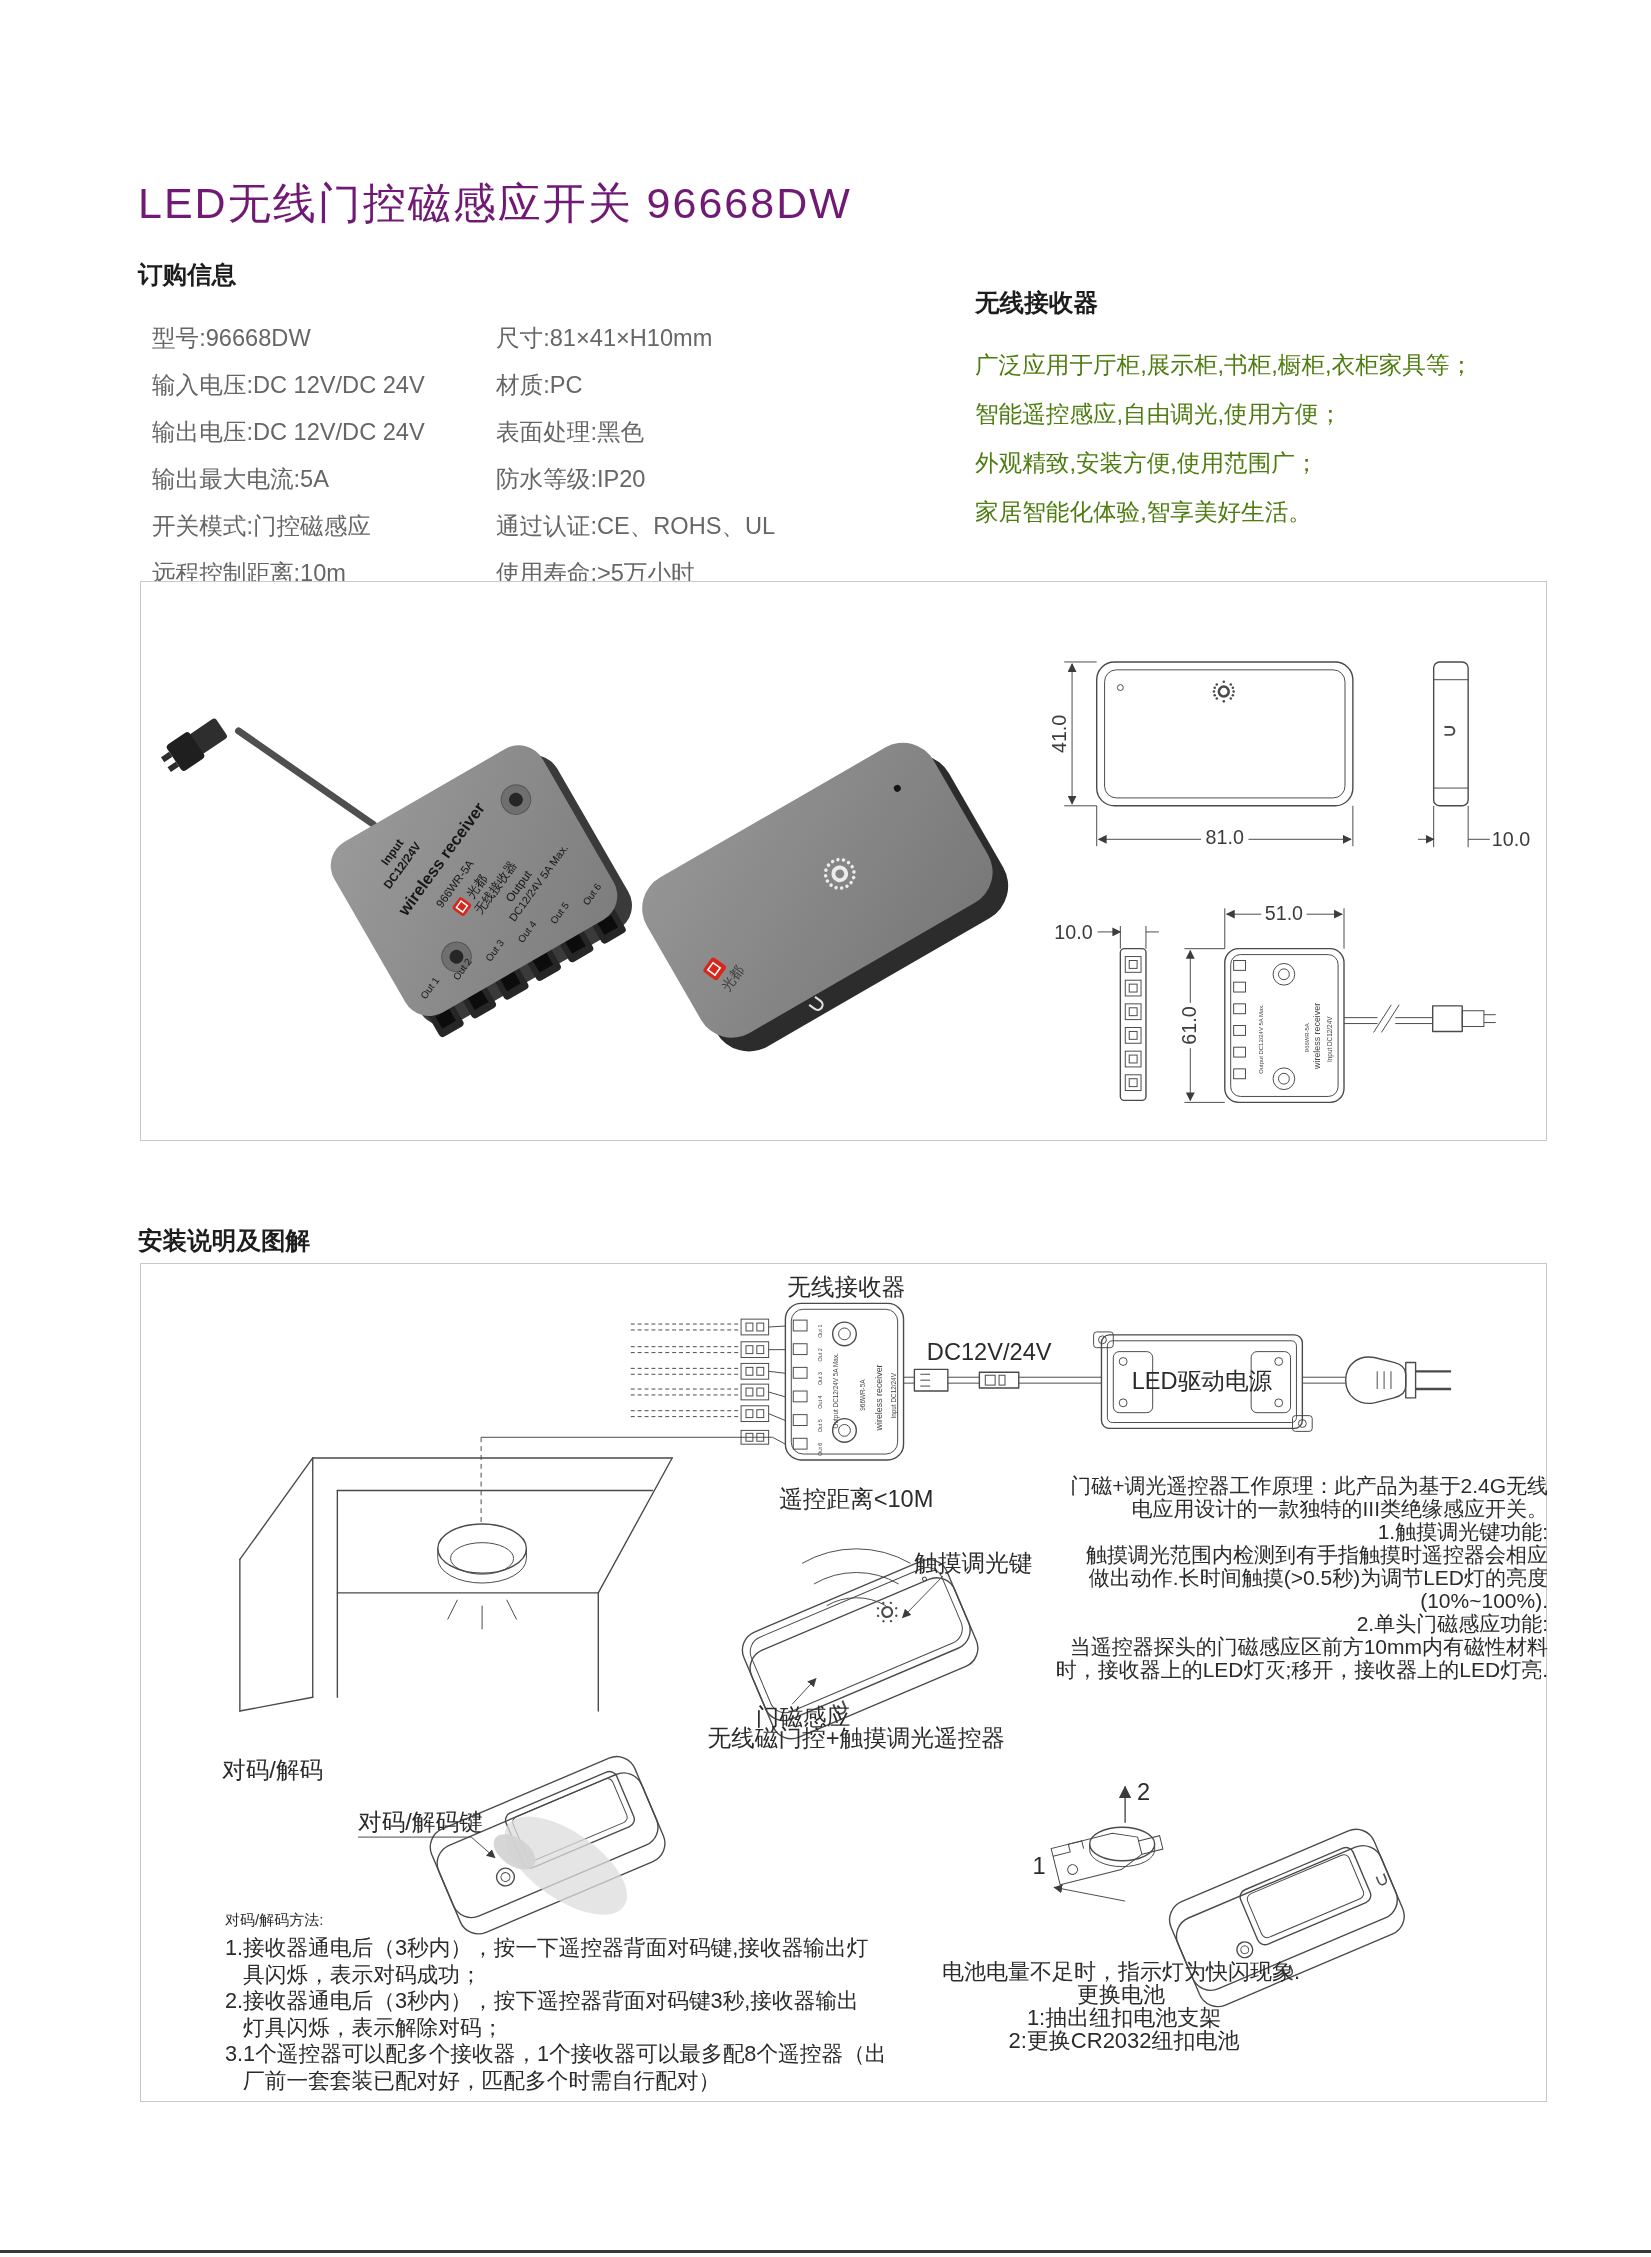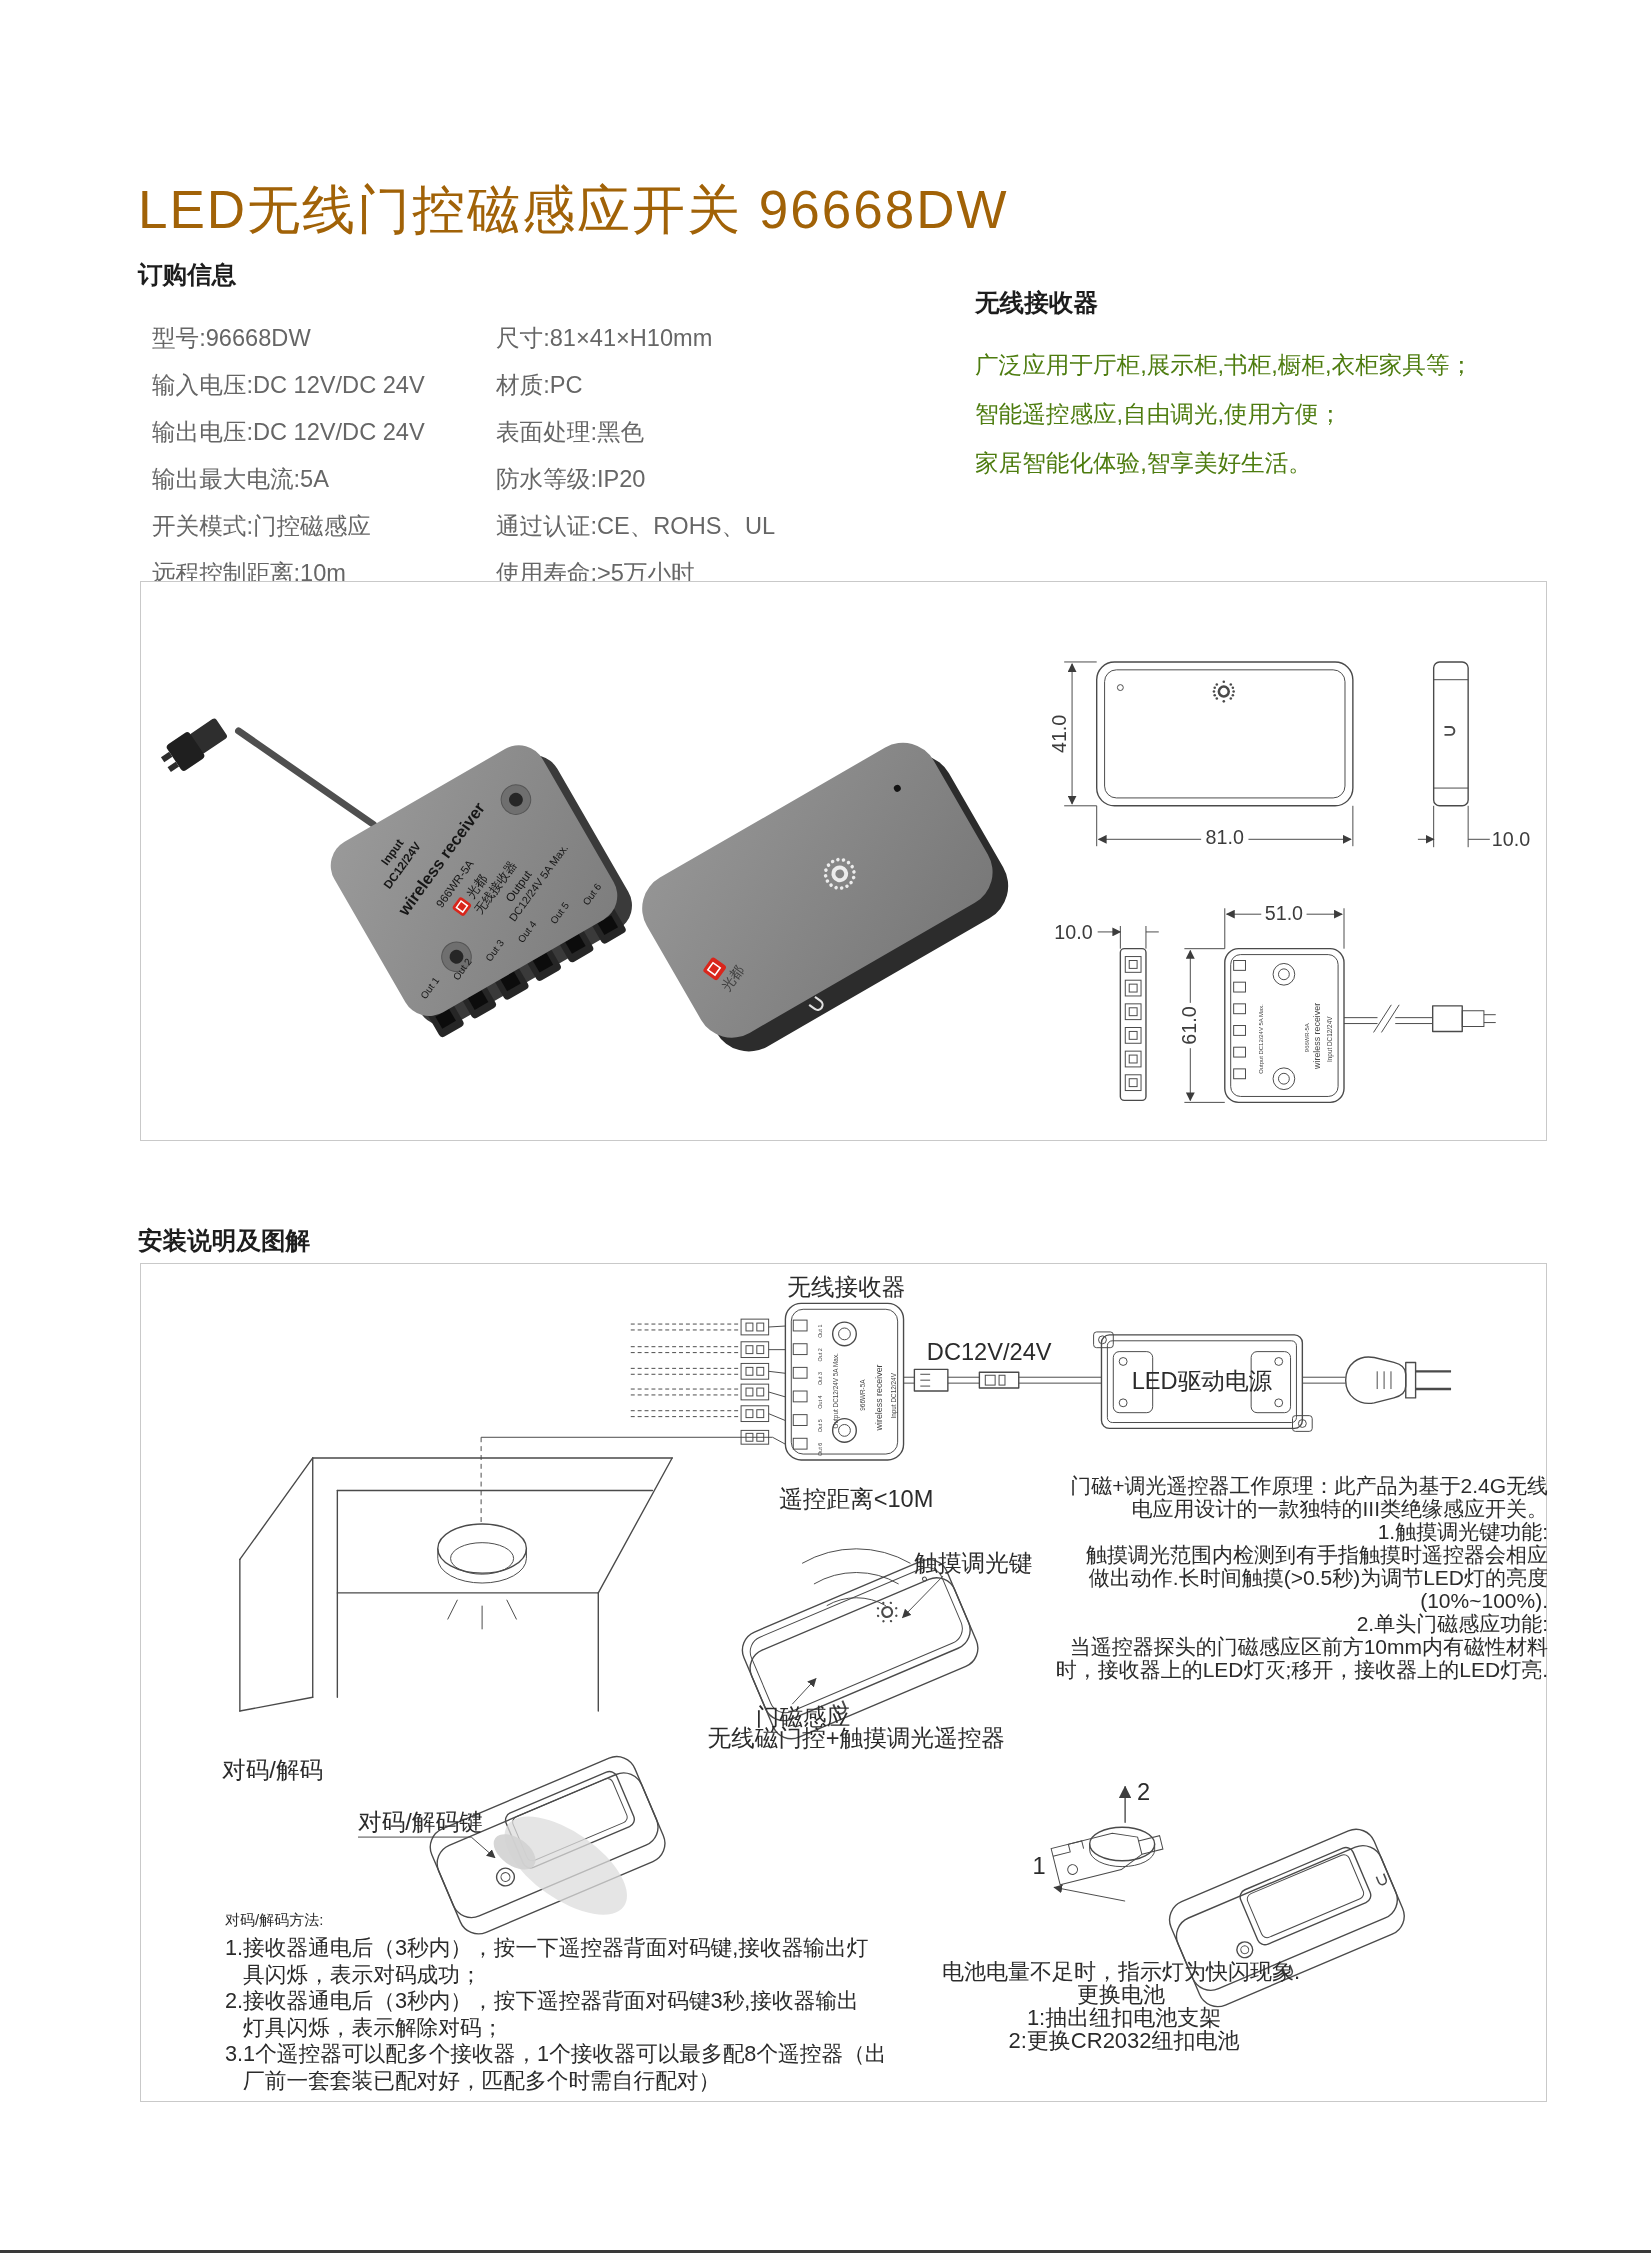--- a/index.html
+++ b/index.html
@@ -1,19 +1,19 @@
 <!DOCTYPE html>
 <html><head>
 <meta charset="utf-8">
 <style>
   html,body{margin:0;padding:0;background:#ffffff;}
   #page{position:relative;width:1652px;height:2258px;background:#fff;overflow:hidden;
         font-family:"Liberation Sans","DejaVu Sans",sans-serif;}
   .abs{position:absolute;}
-  .page-title{font-size:53px;color:#a16207;letter-spacing:2px;white-space:nowrap;}
+  .page-title{font-size:43px;color:#701a75;letter-spacing:2px;white-space:nowrap;}
   .sec-head{font-size:24.6px;font-weight:bold;color:#1d1d1d;white-space:nowrap;}
   .spec{font-size:23.6px;color:#666;line-height:47px;white-space:nowrap;}
   .appline{font-size:23.6px;color:#4d7c0f;line-height:49px;white-space:nowrap;}
   .panel{position:absolute;border:1px solid #c9c9c9;background:#fff;}
   .block{position:absolute;white-space:pre-wrap;color:#2b2b2b;}
   .bottom-rule{position:absolute;left:0;right:0;top:2250px;height:3px;background:#3a3a3a;}
   svg{position:absolute;overflow:visible;}
   svg text{font-family:"Liberation Sans","DejaVu Sans",sans-serif;}
   .ln{fill:none;stroke:#4a4a4a;stroke-width:1.4;stroke-linecap:round;stroke-linejoin:round;}
   .lnt{fill:none;stroke:#4a4a4a;stroke-width:1;}
@@ -44,20 +44,21 @@
     <div class="spec">表面处理:黑色</div>
     <div class="spec">防水等级:IP20</div>
     <div class="spec">通过认证:CE、ROHS、UL</div>
     <div class="spec">使用寿命:&gt;5万小时</div>
   </div>
 
   <div class="abs sec-head" style="left:975px;top:286px;">无线接收器</div>
   <div class="abs" style="left:975px;top:341px;">
     <div class="appline">广泛应用于厅柜,展示柜,书柜,橱柜,衣柜家具等；</div>
     <div class="appline">智能遥控感应,自由调光,使用方便；</div>
+    <div class="appline">外观精致,安装方便,使用范围广；</div>
     <div class="appline">家居智能化体验,智享美好生活。</div>
   </div>
 
   <div class="panel" style="left:140px;top:581px;width:1405px;height:558px;"></div>
   <svg style="left:140px;top:581px;" width="1405" height="558" viewBox="0 0 1426 566">
     <defs>
       <marker id="arrA" viewBox="0 0 10 10" refX="9" refY="5" markerWidth="9" markerHeight="9" orient="auto-start-reverse">
         <path d="M0,0 L10,5 L0,10 z" fill="#3c3c3c"></path>
       </marker>
       <linearGradient id="gfaceR" x1="0" y1="0" x2="1" y2="1">

